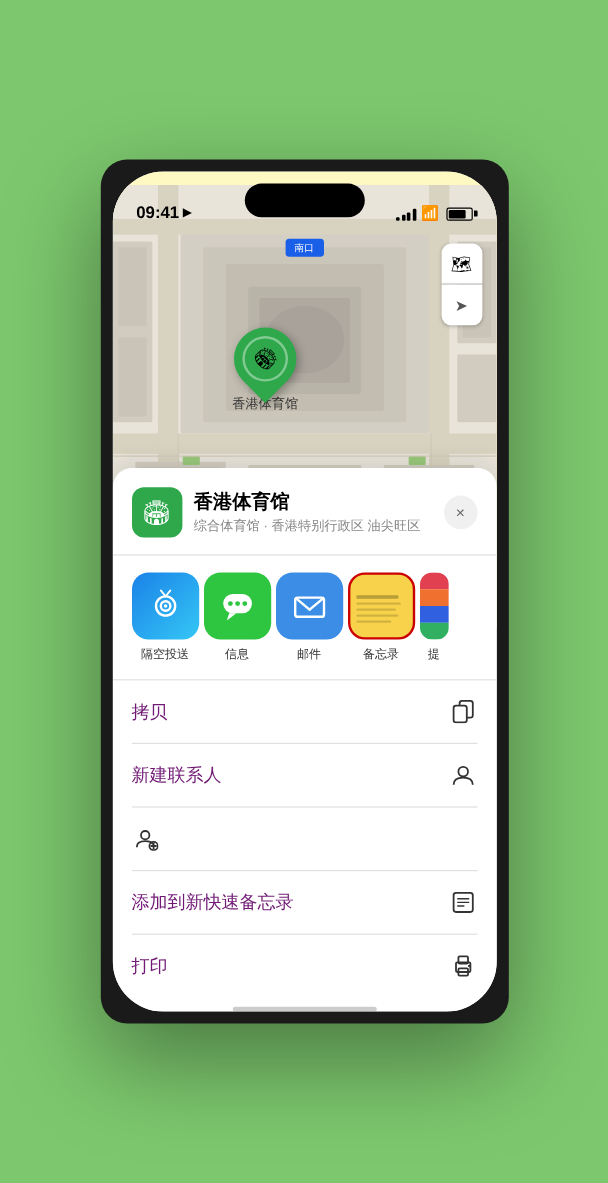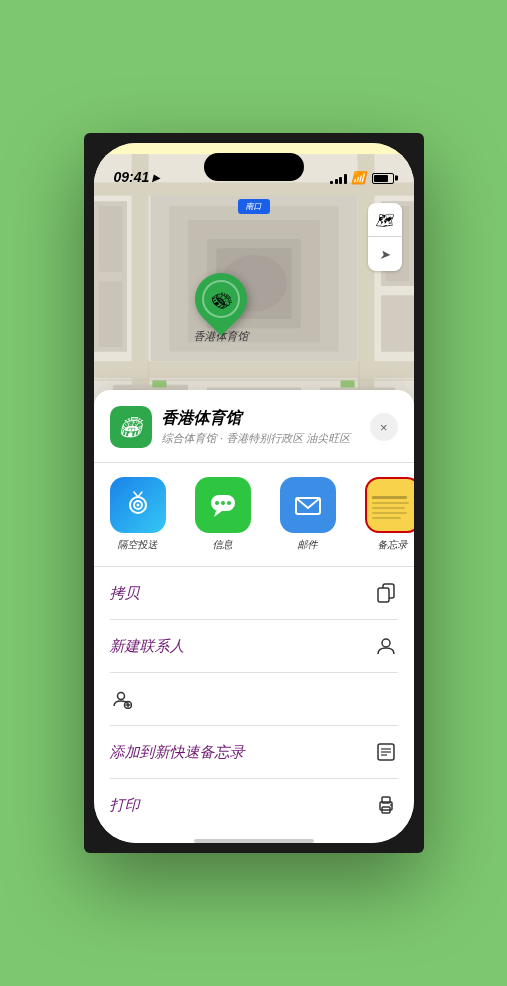--- a/index.html
+++ b/index.html
@@ -10,25 +10,24 @@
       justify-content: center;
       align-items: center;
       min-height: 100vh;
       font-family: -apple-system, 'PingFang SC', 'Helvetica Neue', sans-serif;
     }
 
     .phone-frame {
       width: 340px;
       height: 720px;
       background: #1a1a1a;
-      border-radius: 6px;
+      border-radius: 22px;
       padding: 10px;
       position: relative;
       box-shadow: 0 30px 80px rgba(0,0,0,0.4);
-      font-style: italic;
     }
 
     .phone-screen {
       width: 100%;
       height: 100%;
       background: #e8e8e8;
       border-radius: 42px;
       overflow: hidden;
       position: relative;
     }
@@ -259,21 +258,21 @@
       justify-content: center;
       cursor: pointer;
       font-size: 13px;
       color: #666;
     }
 
     
     .share-row {
       display: flex;
       padding: 14px 16px;
-      gap: 29px;
+      gap: 4px;
       border-bottom: 0.5px solid #e0e0e0;
       overflow: hidden;
     }
 
     .share-app {
       display: flex;
       flex-direction: column;
       align-items: center;
       gap: 5px;
       cursor: pointer;

